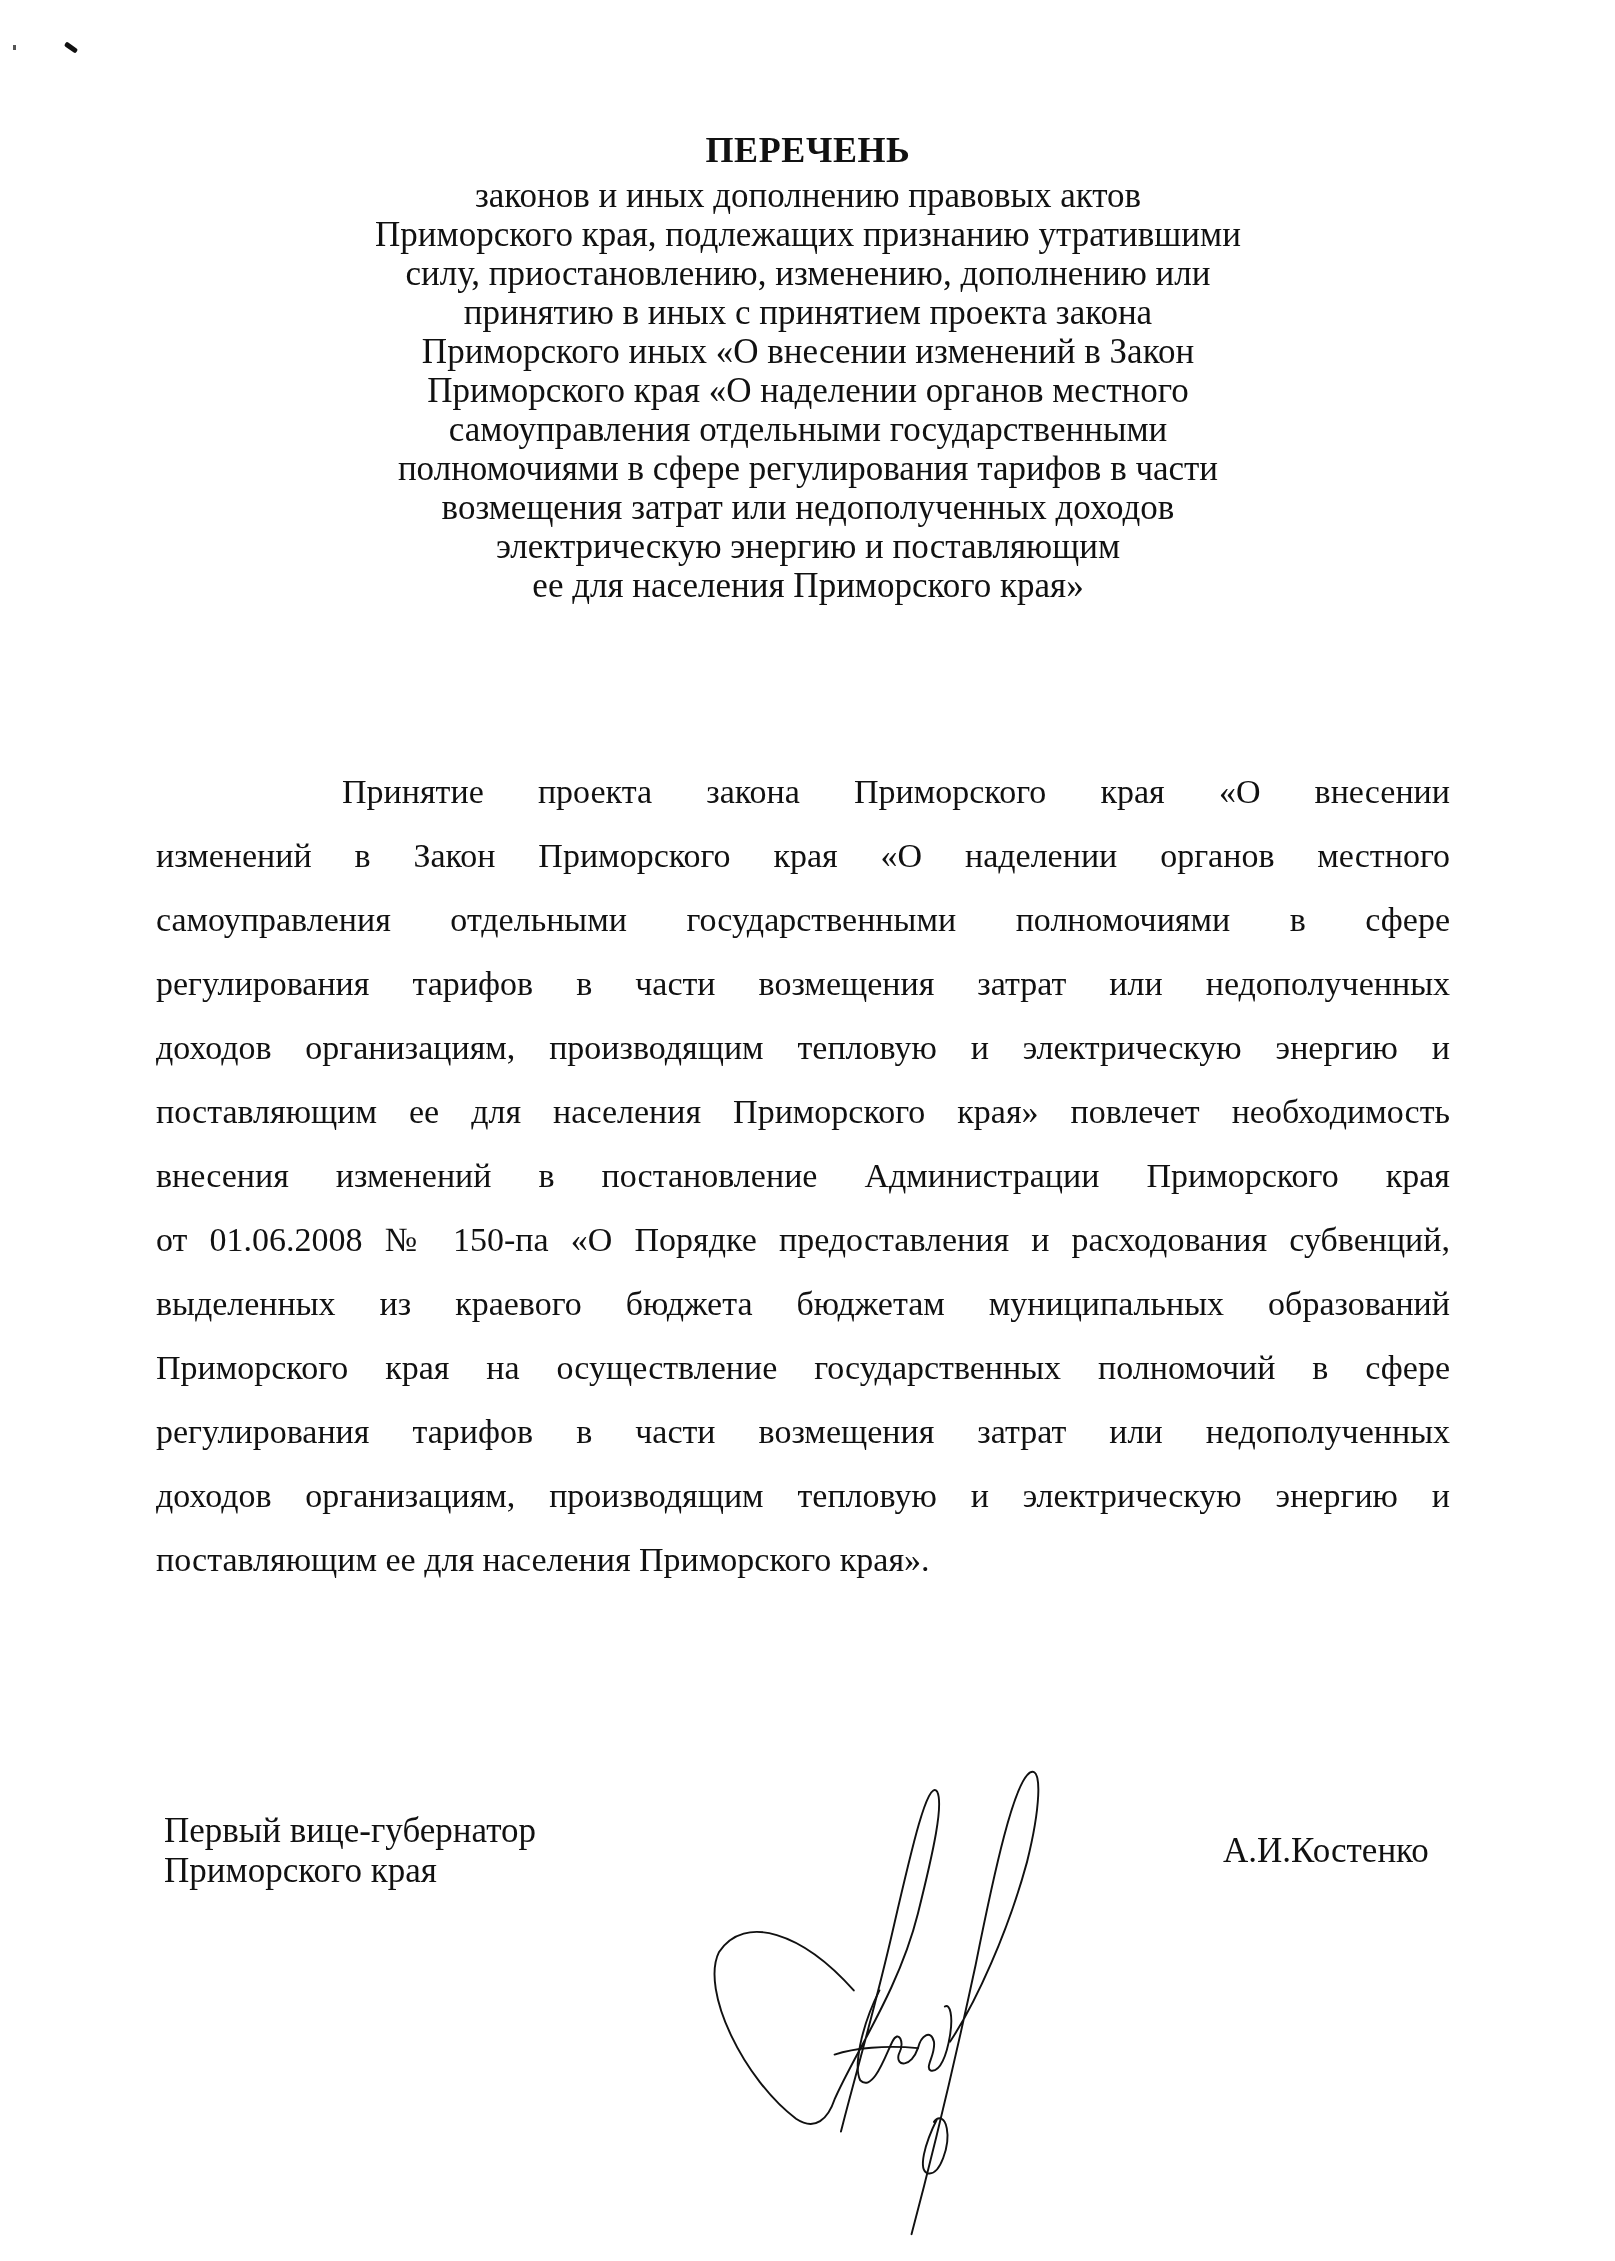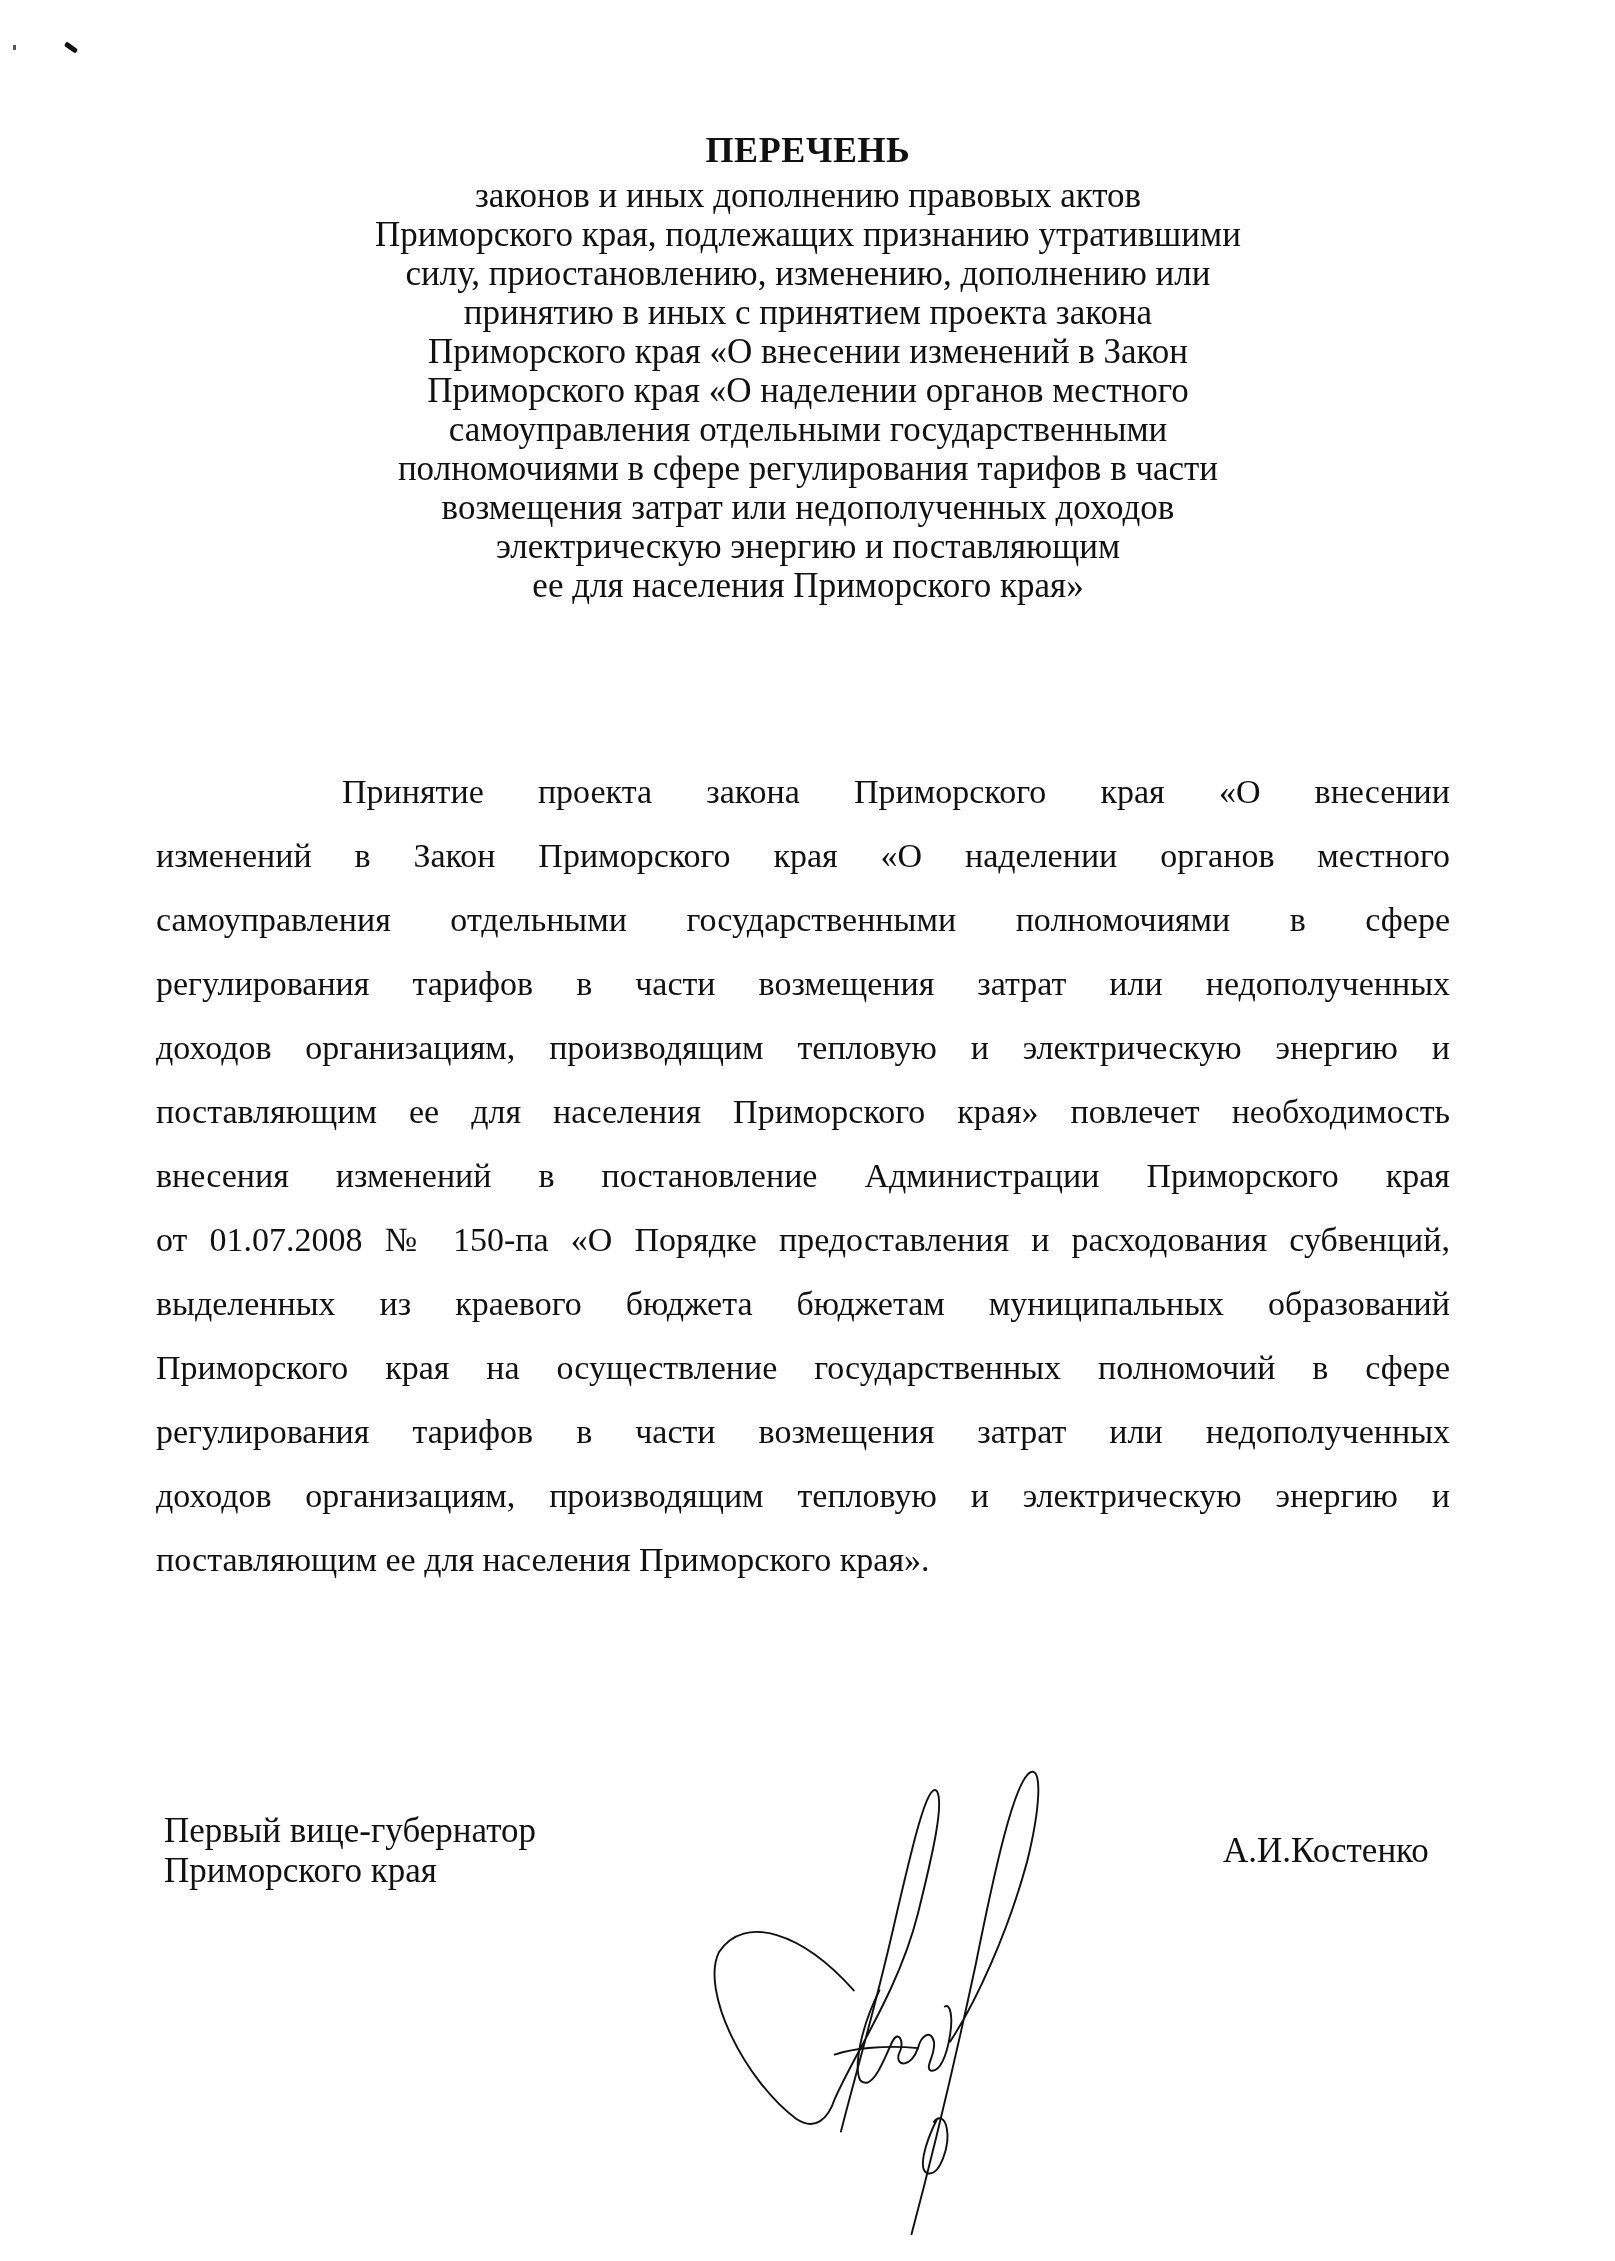--- a/index.html
+++ b/index.html
@@ -115,39 +115,39 @@
   <div class="scan-dot"></div>
   <div class="scan-mark"></div>
 
   <div class="heading">
     <h1 class="title">ПЕРЕЧЕНЬ</h1>
     <p class="subtitle">
       <span class="line">законов и иных дополнению правовых актов</span>
       <span class="line">Приморского края, подлежащих признанию утратившими</span>
       <span class="line">силу, приостановлению, изменению, дополнению или</span>
       <span class="line">принятию в иных с принятием проекта закона</span>
-      <span class="line">Приморского края «О внесении изменений в Закон</span>
+      <span class="line">Приморского иных «О внесении изменений в Закон</span>
       <span class="line">Приморского края «О наделении органов местного</span>
       <span class="line">самоуправления отдельными государственными</span>
       <span class="line">полномочиями в сфере регулирования тарифов в части</span>
       <span class="line">возмещения затрат или недополученных доходов</span>
       <span class="line">электрическую энергию и поставляющим</span>
       <span class="line">ее для населения Приморского края»</span>
     </p>
   </div>
 
   <div class="body-text">
     <span class="line first">Принятие проекта закона Приморского края «О внесении</span>
     <span class="line">изменений в Закон Приморского края «О наделении органов местного</span>
     <span class="line">самоуправления отдельными государственными полномочиями в сфере</span>
     <span class="line">регулирования тарифов в части возмещения затрат или недополученных</span>
     <span class="line">доходов организациям, производящим тепловую и электрическую энергию и</span>
     <span class="line">поставляющим ее для населения Приморского края» повлечет необходимость</span>
     <span class="line">внесения изменений в постановление Администрации Приморского края</span>
-    <span class="line">от 01.07.2008 № 150-па «О Порядке предоставления и расходования субвенций,</span>
+    <span class="line">от 01.06.2008 № 150-па «О Порядке предоставления и расходования субвенций,</span>
     <span class="line">выделенных из краевого бюджета бюджетам муниципальных образований</span>
     <span class="line">Приморского края на осуществление государственных полномочий в сфере</span>
     <span class="line">регулирования тарифов в части возмещения затрат или недополученных</span>
     <span class="line">доходов организациям, производящим тепловую и электрическую энергию и</span>
     <span class="line last">поставляющим ее для населения Приморского края».</span>
   </div>
 
   <div class="signature-block">
     <span class="line">Первый вице-губернатор</span>
     <span class="line">Приморского края</span>

